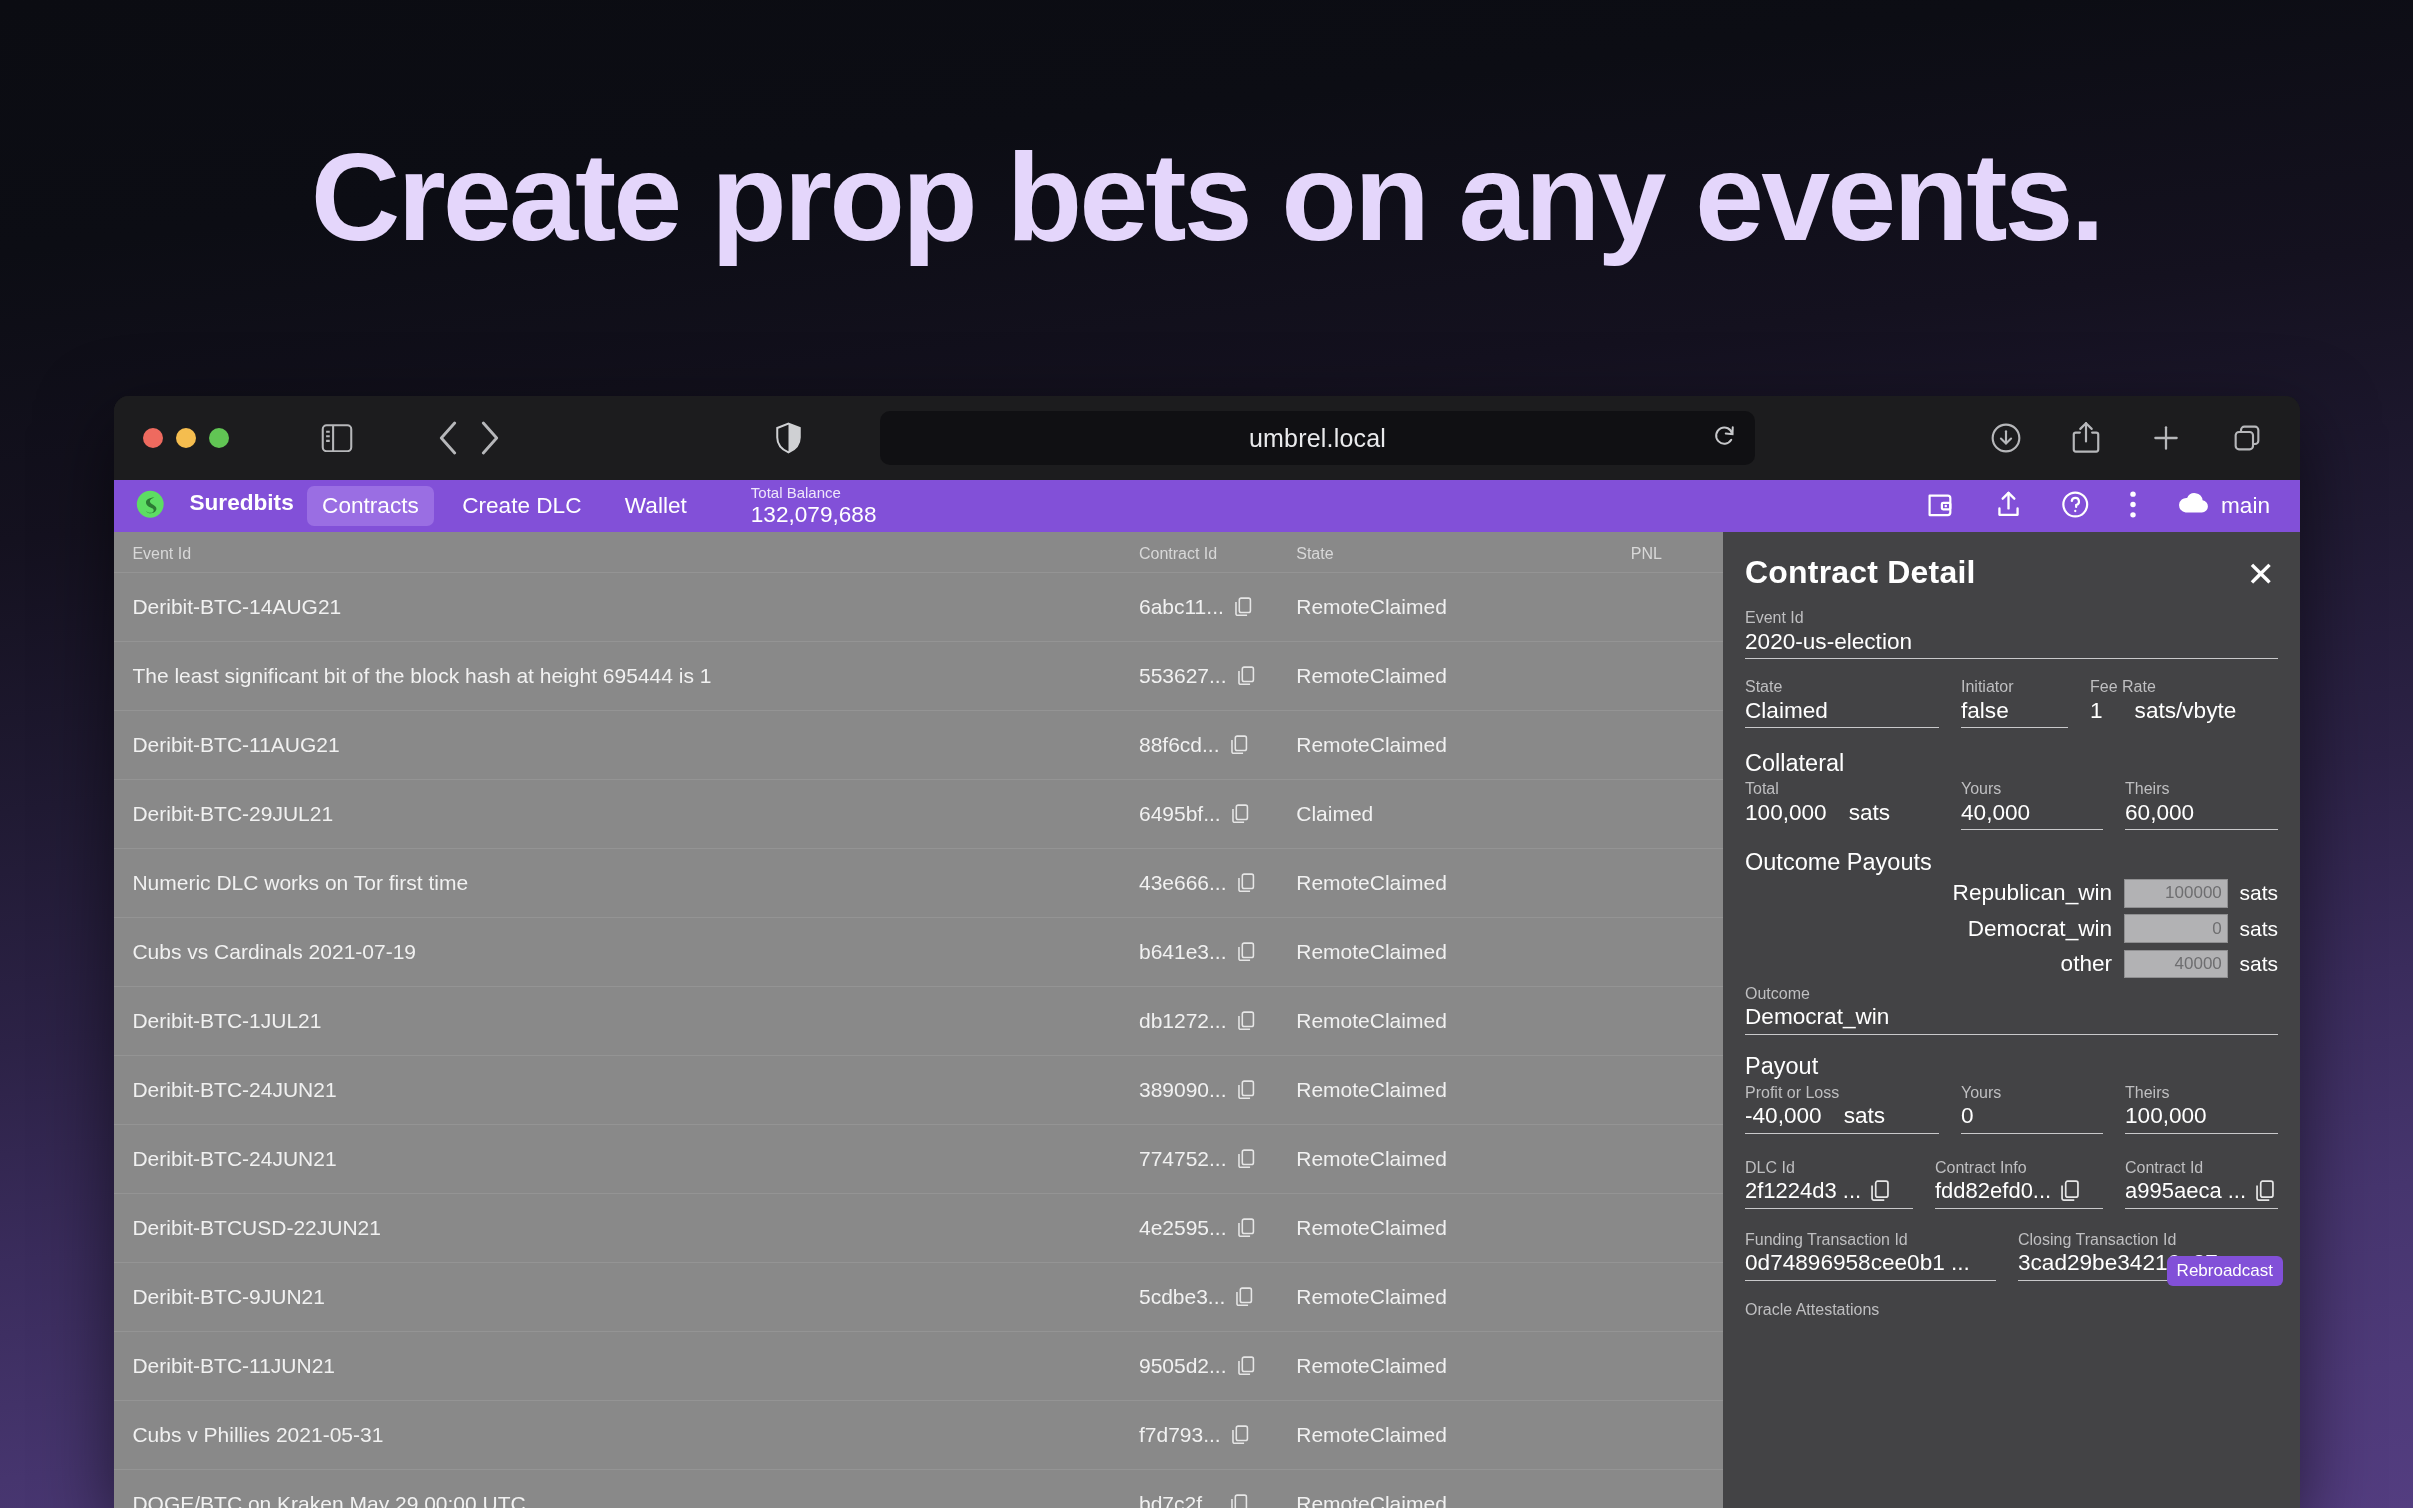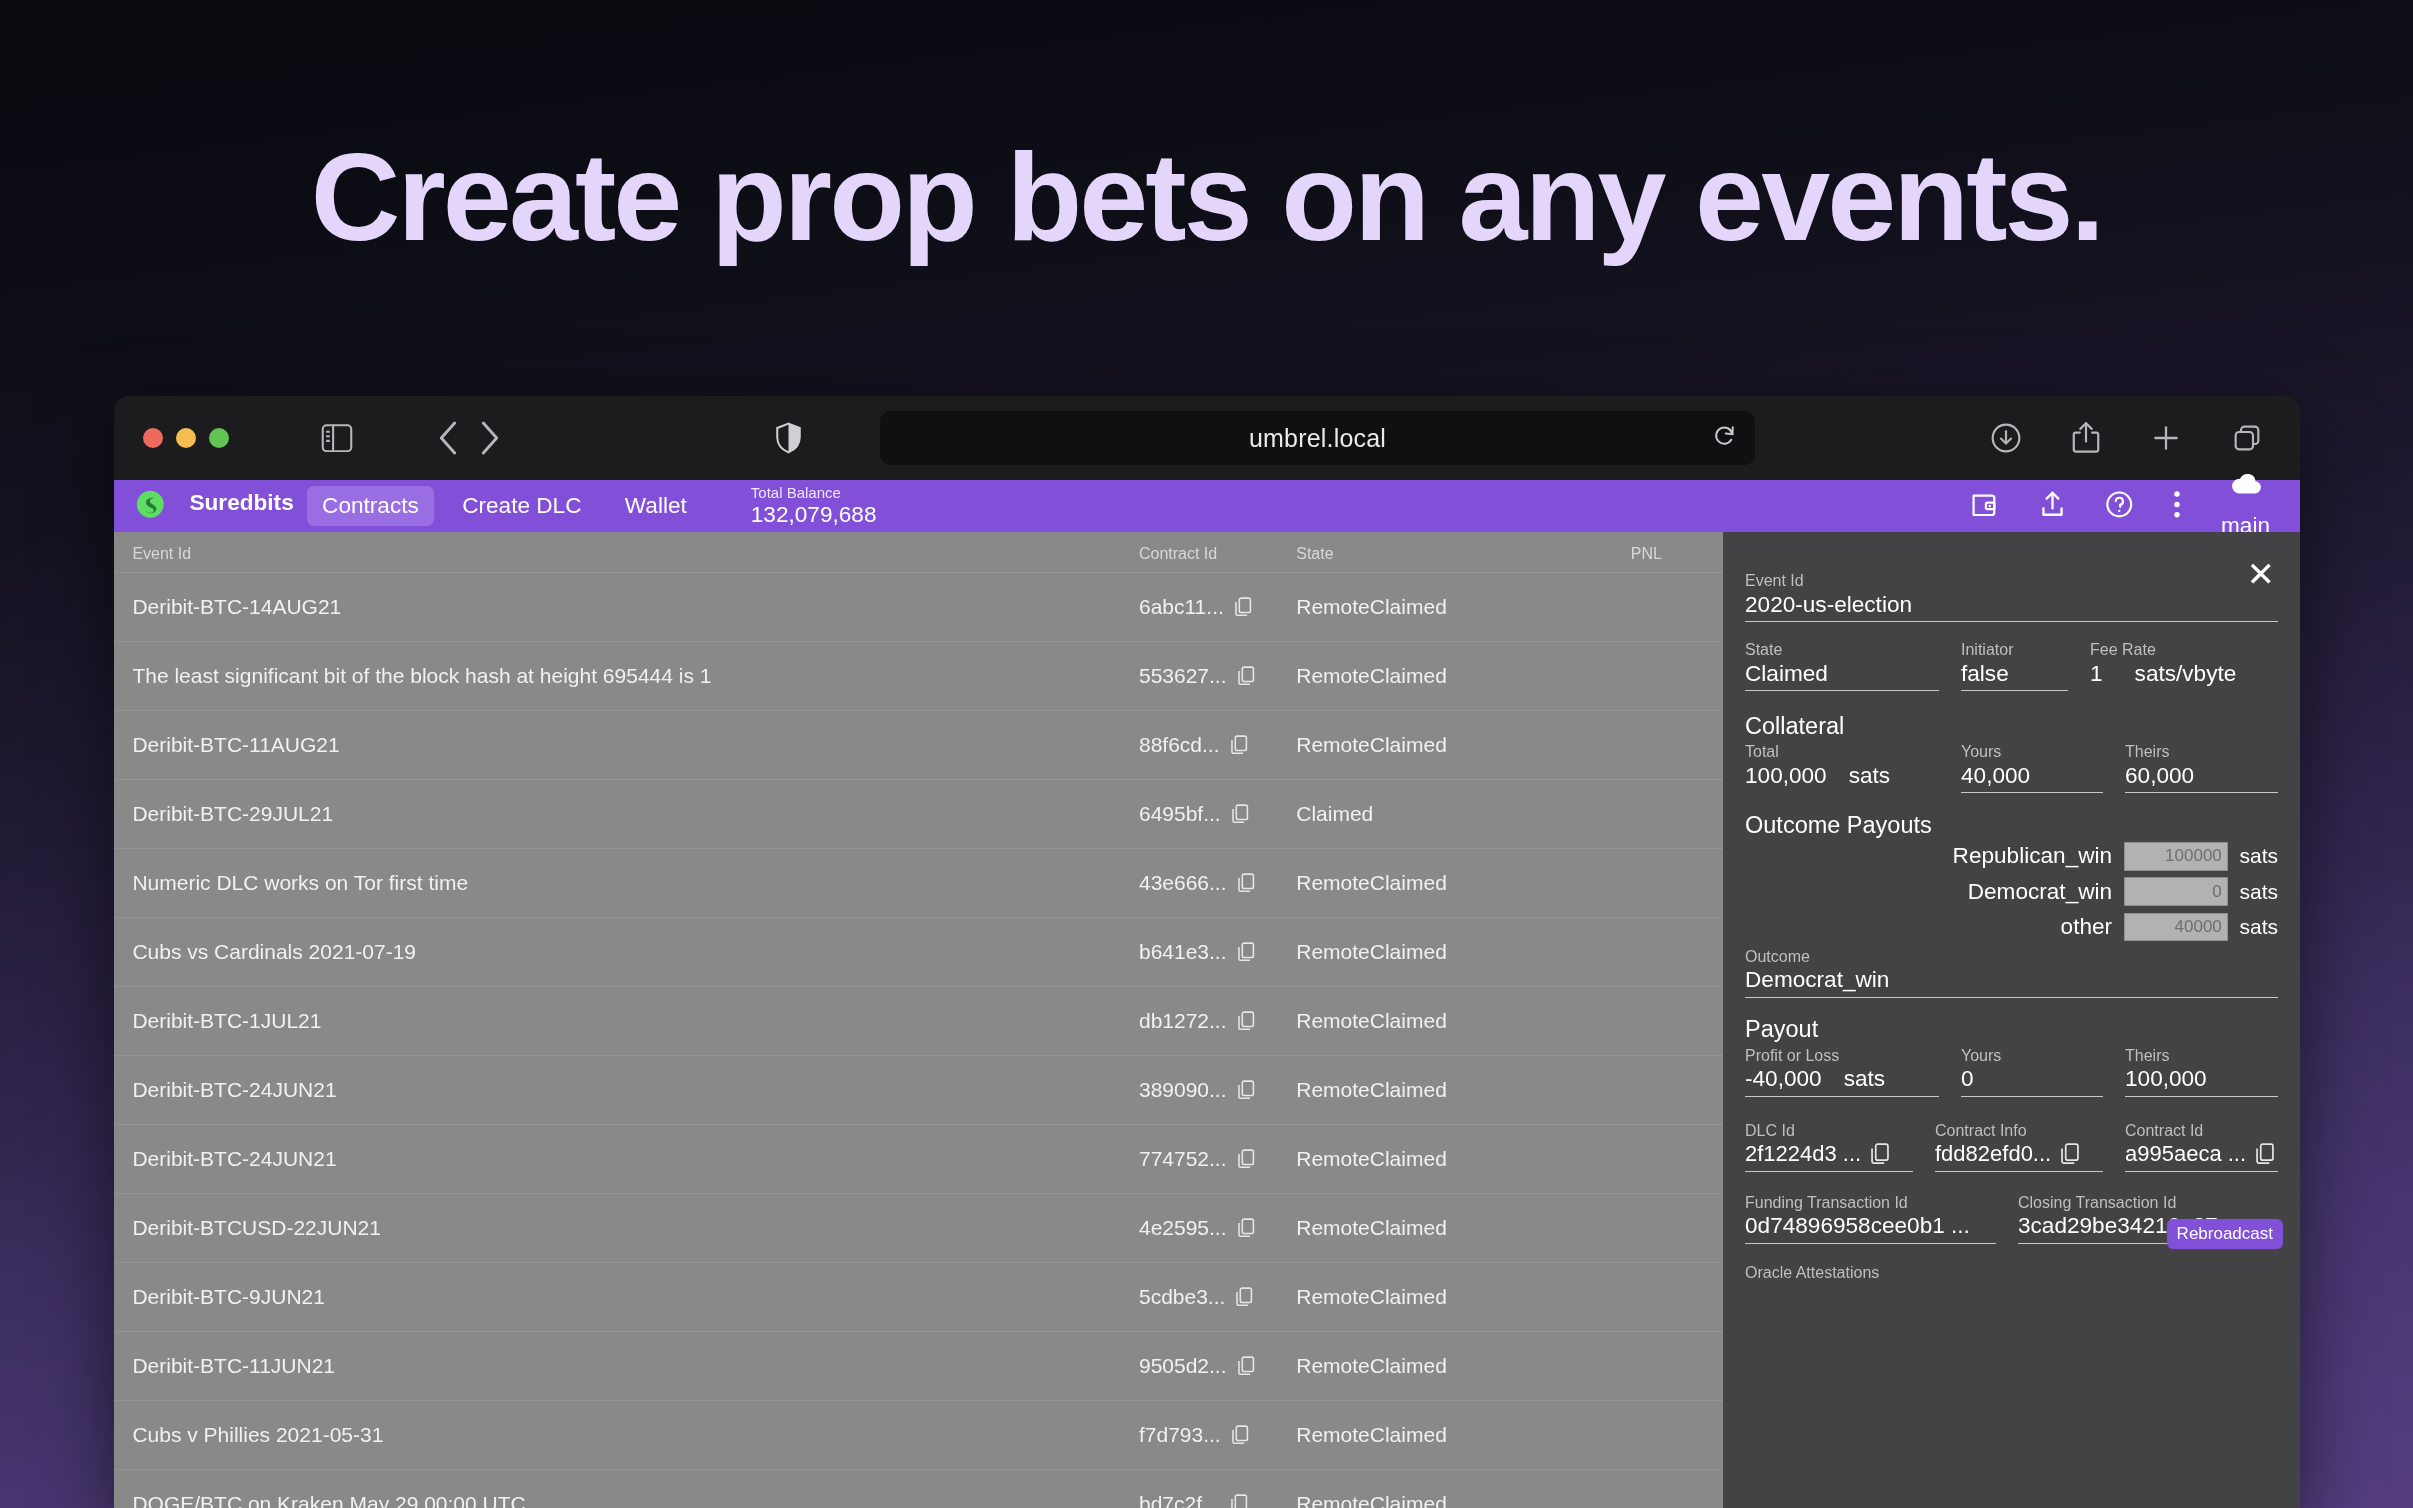--- a/index.html
+++ b/index.html
@@ -74,21 +74,21 @@
     margin-left:13.4px; white-space:nowrap;
   }
   .navlink.active { background:#9a6ee3;border-radius:7px; }
   .balance { margin-left:49px; line-height:1.15; }
   .balance .lbl { color:#eee7fb; font-size:15px; }
   .balance .val { color:#fff; font-size:22.6px; }
   .appnav-right {
     position:absolute; right:30px; top:50%; transform:translateY(-50%);
     display:flex; align-items:center; gap:39px;
   }
-  .appnav-right .cloud { display:flex; align-items:center; gap:11.7px; color:#fff; font-size:22.6px;flex-direction:column; }
+  .appnav-right .cloud { display:flex; align-items:center; gap:11.7px; color:#fff; font-size:22.6px; }
 
   
   .content { position:relative; height:977px; background:#898989; }
 
   table.contracts { width:100%; border-collapse:collapse; table-layout:fixed; }
   table.contracts thead th {
     text-align:left; color:#d8d8d8; font-size:16px; font-weight:normal;
     padding:13.4px 0 8.4px 0; background:#898989;
   }
   table.contracts tbody td {
@@ -548,20 +548,21 @@
             </td>
             <td class="c-state">RemoteClaimed</td>
             <td class="c-pnl">14,300</td>
             <td class="c-rate">29%</td>
             <td class="c-yours"></td>
           </tr>
         </tbody>
     </table>
 
     <div class="detail">
+      <h2>Contract Detail</h2>
       <span class="close-x">✕</span>
 
       <div style="margin-top:18.4px">
         <div class="fld-label">Event Id</div>
         <div class="fld-value underline">2020-us-election</div>
       </div>
 
       <div class="row3" style="margin-top:18.4px">
         <div style="width:194px">
           <div class="fld-label">State</div>

